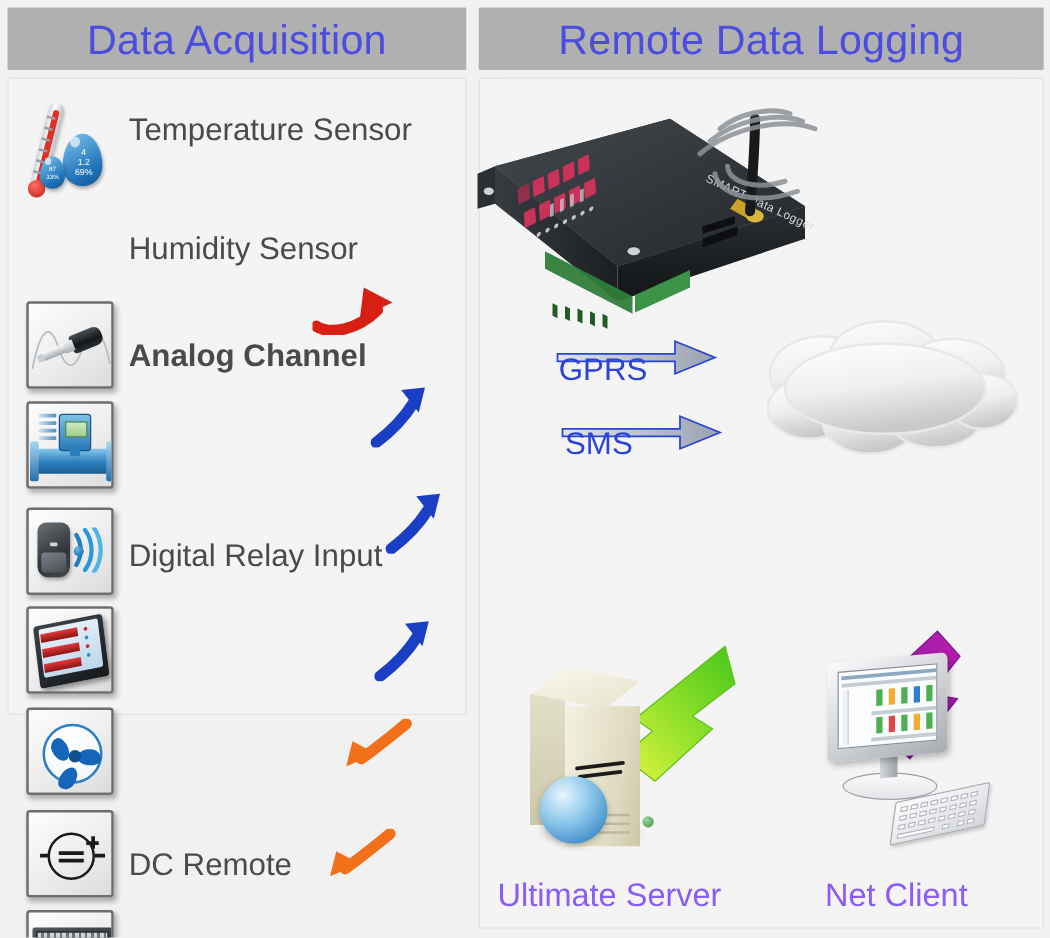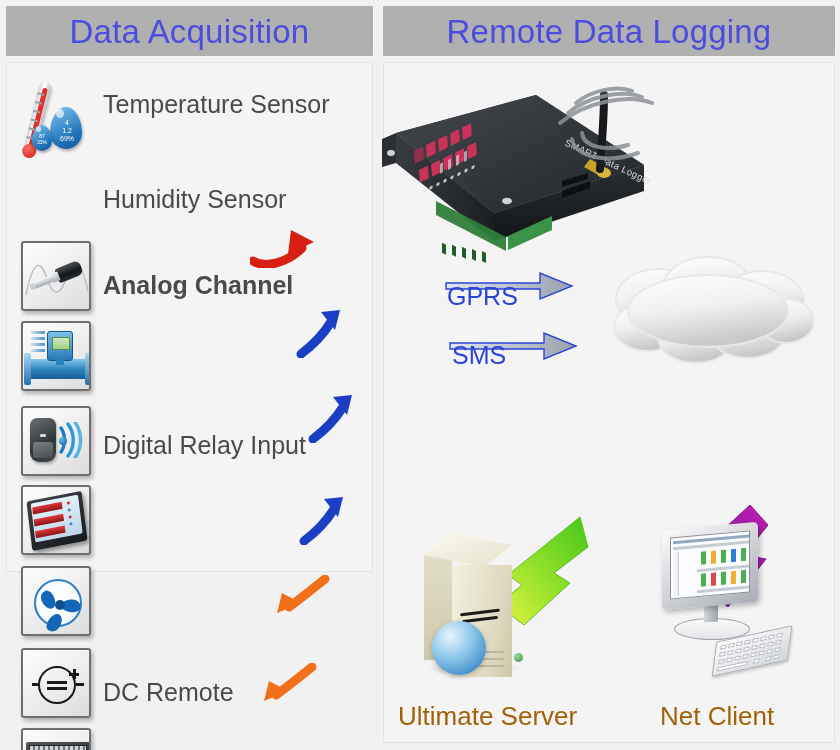--- a/index.html
+++ b/index.html
@@ -162,21 +162,21 @@
   
   .arrow-svg { position:absolute; }
 
   .link-label {
     position:absolute; color:#2b44d8; font-size:25px; line-height:1; white-space:nowrap;
   }
   #lbl-gprs { left:447px; top:284px; }
   #lbl-sms  { left:452px; top:343px; }
 
   .red-label {
-    position:absolute; color:#a16207; font-size:26px; line-height:1; white-space:nowrap;
+    position:absolute; color:#8b5cf6; font-size:26px; line-height:1; white-space:nowrap;
   }
   #lbl-server { left:398px; top:703px; }
   #lbl-client { left:660px; top:703px; }
 
   
   .server { position:absolute; left:430px; top:530px; width:110px; height:140px; }
   .srv-side { position:absolute; left:0; top:22px; width:28px; height:105px;
     background:linear-gradient(180deg,#e2dfc9,#cdc8ab); }
   .srv-front { position:absolute; left:28px; top:32px; width:60px; height:112px;
     background:linear-gradient(100deg,#f4f1e0,#ded9bf 70%,#cdc7a8); }

